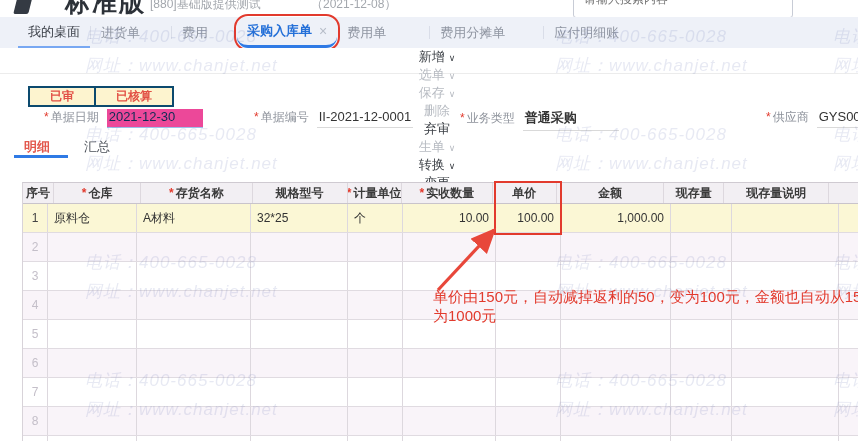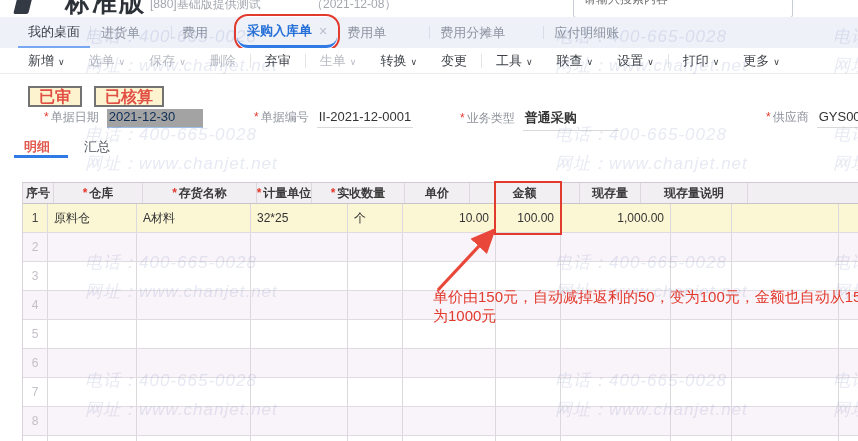--- a/index.html
+++ b/index.html
@@ -24,39 +24,39 @@
   .tab{display:flex;align-items:center;padding:0 10px;color:#8f95a1;cursor:pointer;white-space:nowrap;position:relative;}
   .tab.home{color:#3a3f47;border-bottom:2px solid #78a8f2;}
   .tab.active{color:#2470d8;font-weight:bold;border-bottom:3px solid #2f7ae5;
     outline:2px solid #e23a2d;outline-offset:1px;background:#eef1f8;border-radius:11px;}
   .tab .close{margin-left:7px;color:#b7bdc8;font-weight:normal;font-size:14px;}
   .tab-sep{width:1px;height:13px;background:#d9dde8;align-self:center;}
   .m21{margin-left:21px}.m19{margin-left:19px}.m33{margin-left:33px}.m28{margin-left:28px}
 
   
   .toolbar{position:absolute;left:0;top:48px;width:858px;height:26px;background:#fff;
-    border-bottom:1px solid #ececec;display:flex;align-items:center;padding-left:16px;box-sizing:border-box;}
+    border-bottom:1px solid #ececec;display:flex;align-items:center;padding-left:16px;box-sizing:border-box;flex-direction:column;}
   .tb-item{padding:0 12px;color:#3c4046;cursor:pointer;white-space:nowrap;}
   .tb-item .caret{font-size:9px;margin-left:4px;color:inherit;}
   .tb-item.disabled{color:#b7bbc2;cursor:default;}
   .tb-sep{width:1px;height:14px;background:#e4e4e4;margin:0 2px;}
 
   
-  .badge{position:absolute;top:86px;height:15px;line-height:15px;padding:1px 9px;
-    border:2px solid #737373;background:#fdf4cf;color:#e25045;font-weight:bold;font-size:16px;}
+  .badge{position:absolute;top:86px;height:15px;line-height:15px;padding:1px 20px;
+    border:2px solid #0c4a6e;background:#fdf4cf;color:#e25045;font-weight:bold;font-size:12px;}
   .badge.approved{left:28px;}
   .badge.accounted{left:94px;}
 
   
   .field{position:absolute;top:109px;display:flex;align-items:baseline;font-size:12px;}
   .f-date{left:44px}.f-no{left:254px}.f-biz{left:460px}.f-sup{left:766px}
   .req{color:#e23a2d;margin-right:2px;font-size:12px;}
   .f-label{color:#8d929b;margin-right:8px;white-space:nowrap;}
   .f-value{color:#333;font-size:13px;border-bottom:1px solid #d9d9d9;padding:0 2px 3px 2px;min-width:92px;white-space:nowrap;}
-  .f-value.sel{background:#a3a3a3;color:#0c2c55;border-bottom-color:#9dbfe8;}
+  .f-value.sel{background:#ec4899;color:#0c2c55;border-bottom-color:#9dbfe8;}
   .f-value.bold{font-weight:bold;}
 
   
   .subtabs{position:absolute;left:24px;top:138px;display:flex;font-size:13px;}
   .subtab{margin-right:34px;cursor:pointer;color:#4a4f57;}
   .subtab.active{color:#e2574c;font-weight:bold;}
   .subtab-underline{position:absolute;left:14px;top:155px;width:54px;height:3px;background:#2f7ae5;}
 
   
   .grid{position:absolute;left:22px;top:182px;width:836px;border-top:1px solid #cfcad1;border-left:1px solid #d8d3d9;}
@@ -200,20 +200,23 @@
           <span>序号</span>
         </div>
       <div class="c c1">
           <span class="req">*</span>
           <span>仓库</span>
         </div>
       <div class="c c2">
           <span class="req">*</span>
           <span>存货名称</span>
         </div>
+      <div class="c c3">
+          <span>规格型号</span>
+        </div>
       <div class="c c4">
           <span class="req">*</span>
           <span>计量单位</span>
         </div>
       <div class="c c5">
           <span class="req">*</span>
           <span>实收数量</span>
         </div>
       <div class="c c6">
           <span>单价</span>

